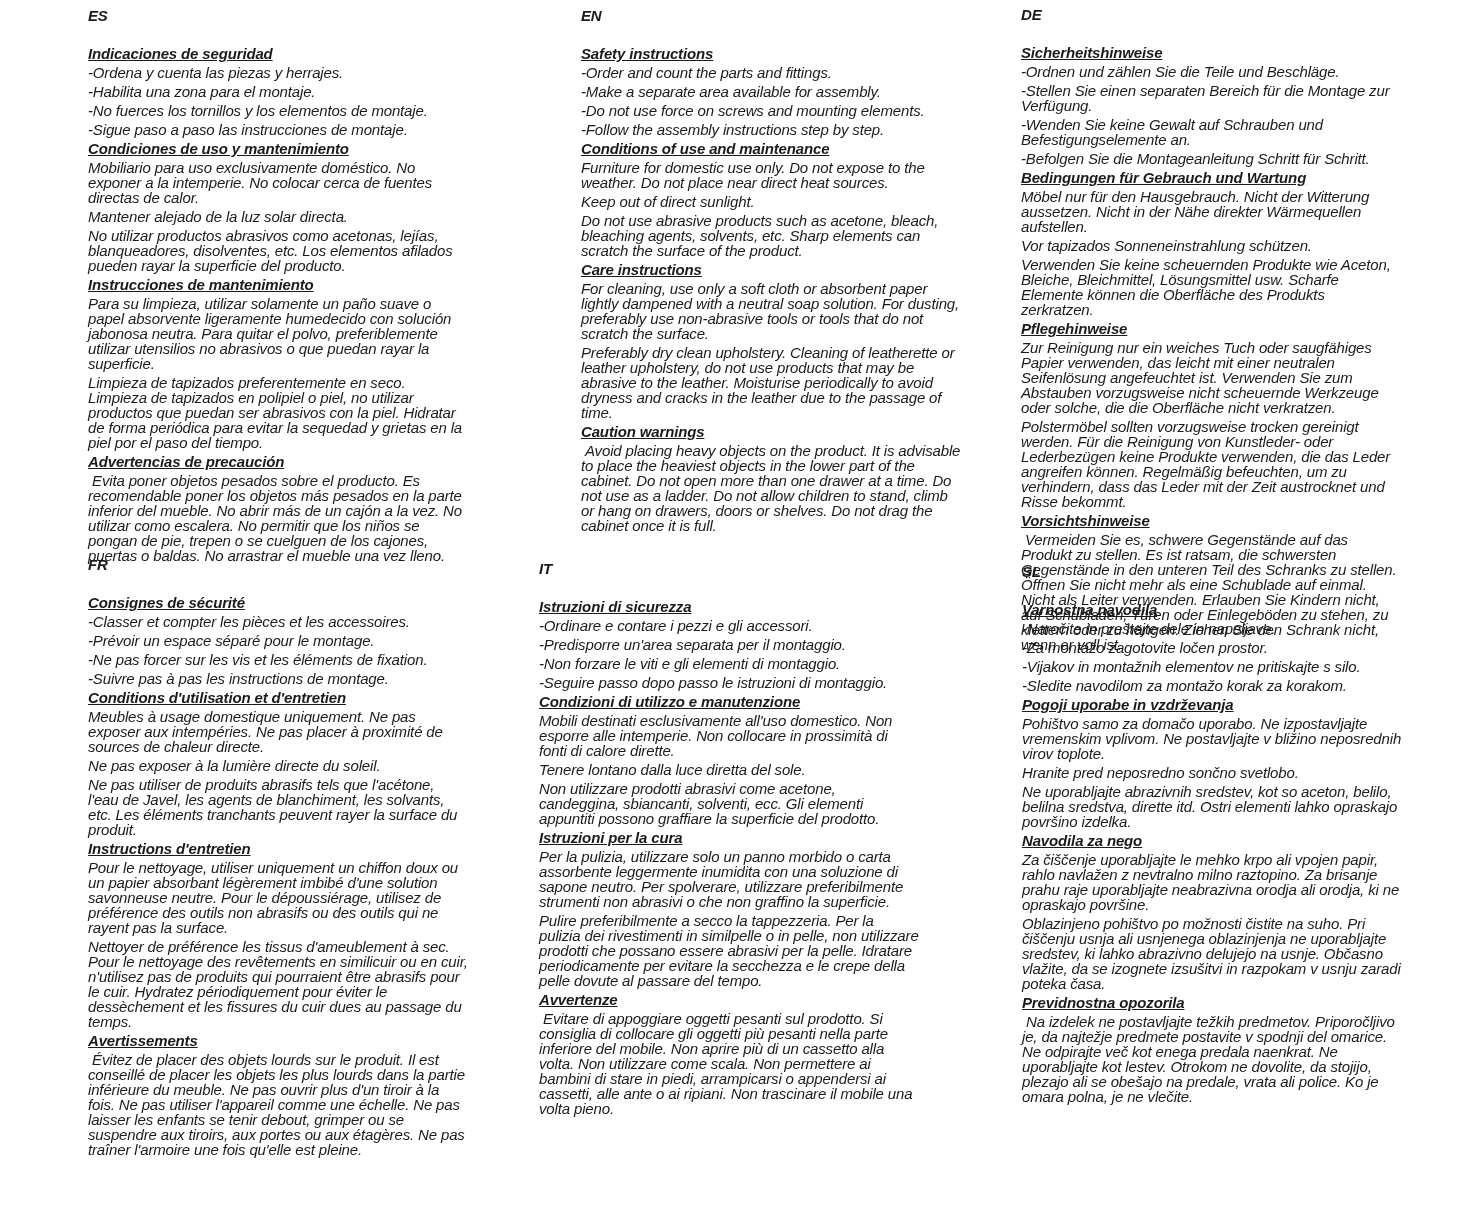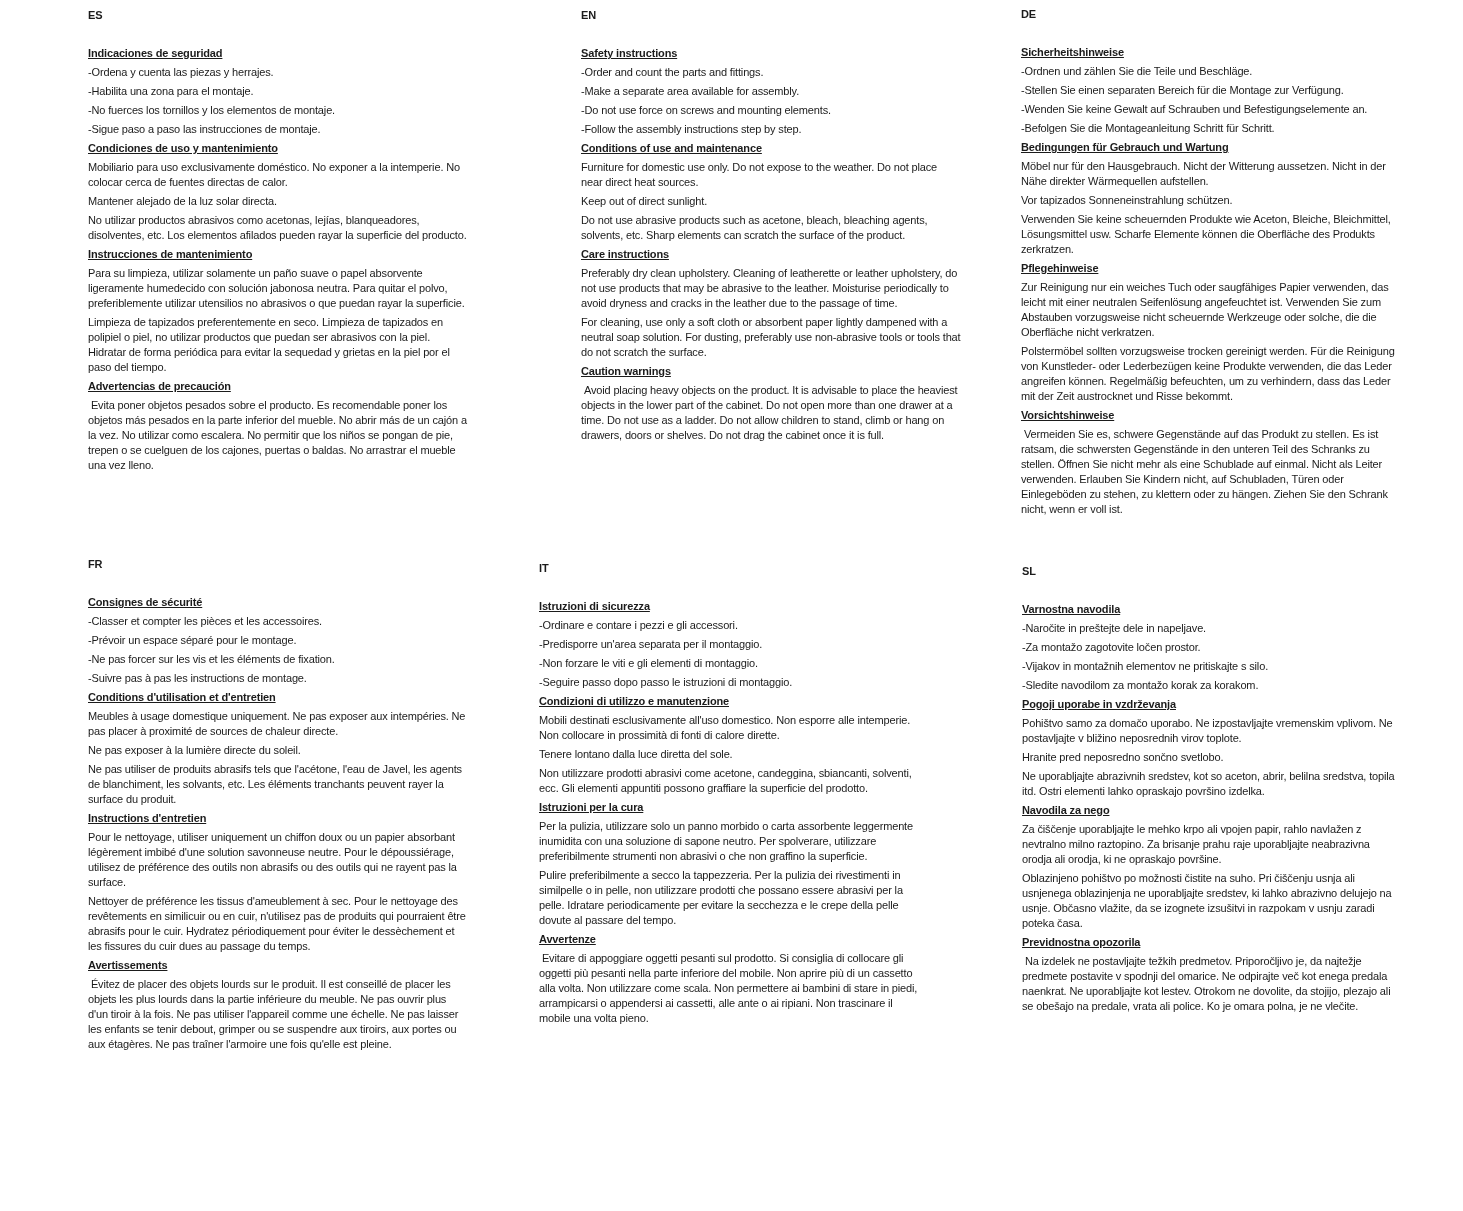--- a/index.html
+++ b/index.html
@@ -16,23 +16,24 @@
   }
   .page {
     position: absolute;
     inset: 0;
     background: #ffffff;
   }
   .col {
     position: absolute;
     width: 380px;
     color: #1b1b1b;
-    font-size: 11px;
+    font-size: 15px;
     line-height: 15px;
     letter-spacing: -0.15px;
+    font-style: italic;
   }
   #col-es { left: 88px;   top: 8px;   }
   #col-en { left: 533px;  top: 8px; margin-left: 48px;   }
   #col-de { left: 1021px; top: 7px;   }
   #col-fr { left: 88px;   top: 557px; }
   #col-it { left: 539px;  top: 561px; }
   #col-sl { left: 1022px; top: 564px; }
 
   .lang-label {
     font-weight: bold;
@@ -73,22 +74,22 @@
       <p class="blk heading">Safety instructions</p>
       <p class="blk">-Order and count the parts and fittings.</p>
       <p class="blk">-Make a separate area available for assembly.</p>
       <p class="blk">-Do not use force on screws and mounting elements.</p>
       <p class="blk">-Follow the assembly instructions step by step.</p>
       <p class="blk heading">Conditions of use and maintenance</p>
       <p class="blk">Furniture for domestic use only. Do not expose to the weather. Do not place near direct heat sources.</p>
       <p class="blk">Keep out of direct sunlight.</p>
       <p class="blk">Do not use abrasive products such as acetone, bleach, bleaching agents, solvents, etc. Sharp elements can scratch the surface of the product.</p>
       <p class="blk heading">Care instructions</p>
+      <p class="blk">For cleaning, use only a soft cloth or absorbent paper lightly dampened with a neutral soap solution. For dusting, preferably use non-abrasive tools or tools that do not scratch the surface.</p>
       <p class="blk">Preferably dry clean upholstery. Cleaning of leatherette or leather upholstery, do not use products that may be abrasive to the leather. Moisturise periodically to avoid dryness and cracks in the leather due to the passage of time.</p>
-      <p class="blk">For cleaning, use only a soft cloth or absorbent paper lightly dampened with a neutral soap solution. For dusting, preferably use non-abrasive tools or tools that do not scratch the surface.</p>
       <p class="blk heading">Caution warnings</p>
       <p class="blk"> Avoid placing heavy objects on the product. It is advisable to place the heaviest objects in the lower part of the cabinet. Do not open more than one drawer at a time. Do not use as a ladder. Do not allow children to stand, climb or hang on drawers, doors or shelves. Do not drag the cabinet once it is full.</p>
     </section>
   <section class="col" id="col-de">
       <div class="lang-label">DE</div>
       <p class="blk heading">Sicherheitshinweise</p>
       <p class="blk">-Ordnen und zählen Sie die Teile und Beschläge.</p>
       <p class="blk">-Stellen Sie einen separaten Bereich für die Montage zur Verfügung.</p>
       <p class="blk">-Wenden Sie keine Gewalt auf Schrauben und Befestigungselemente an.</p>
       <p class="blk">-Befolgen Sie die Montageanleitung Schritt für Schritt.</p>
@@ -139,20 +140,20 @@
   <section class="col" id="col-sl">
       <div class="lang-label">SL</div>
       <p class="blk heading">Varnostna navodila</p>
       <p class="blk">-Naročite in preštejte dele in napeljave.</p>
       <p class="blk">-Za montažo zagotovite ločen prostor.</p>
       <p class="blk">-Vijakov in montažnih elementov ne pritiskajte s silo.</p>
       <p class="blk">-Sledite navodilom za montažo korak za korakom.</p>
       <p class="blk heading">Pogoji uporabe in vzdrževanja</p>
       <p class="blk">Pohištvo samo za domačo uporabo. Ne izpostavljajte vremenskim vplivom. Ne postavljajte v bližino neposrednih virov toplote.</p>
       <p class="blk">Hranite pred neposredno sončno svetlobo.</p>
-      <p class="blk">Ne uporabljajte abrazivnih sredstev, kot so aceton, abrir, belilna sredstva, topila itd. Ostri elementi lahko opraskajo površino izdelka.</p>
+      <p class="blk">Ne uporabljajte abrazivnih sredstev, kot so aceton, belilo, belilna sredstva, dirette itd. Ostri elementi lahko opraskajo površino izdelka.</p>
       <p class="blk heading">Navodila za nego</p>
       <p class="blk">Za čiščenje uporabljajte le mehko krpo ali vpojen papir, rahlo navlažen z nevtralno milno raztopino. Za brisanje prahu raje uporabljajte neabrazivna orodja ali orodja, ki ne opraskajo površine.</p>
       <p class="blk">Oblazinjeno pohištvo po možnosti čistite na suho. Pri čiščenju usnja ali usnjenega oblazinjenja ne uporabljajte sredstev, ki lahko abrazivno delujejo na usnje. Občasno vlažite, da se izognete izsušitvi in razpokam v usnju zaradi poteka časa.</p>
       <p class="blk heading">Previdnostna opozorila</p>
       <p class="blk"> Na izdelek ne postavljajte težkih predmetov. Priporočljivo je, da najtežje predmete postavite v spodnji del omarice. Ne odpirajte več kot enega predala naenkrat. Ne uporabljajte kot lestev. Otrokom ne dovolite, da stojijo, plezajo ali se obešajo na predale, vrata ali police. Ko je omara polna, je ne vlečite.</p>
     </section>
 </div>
 
 </body></html>

